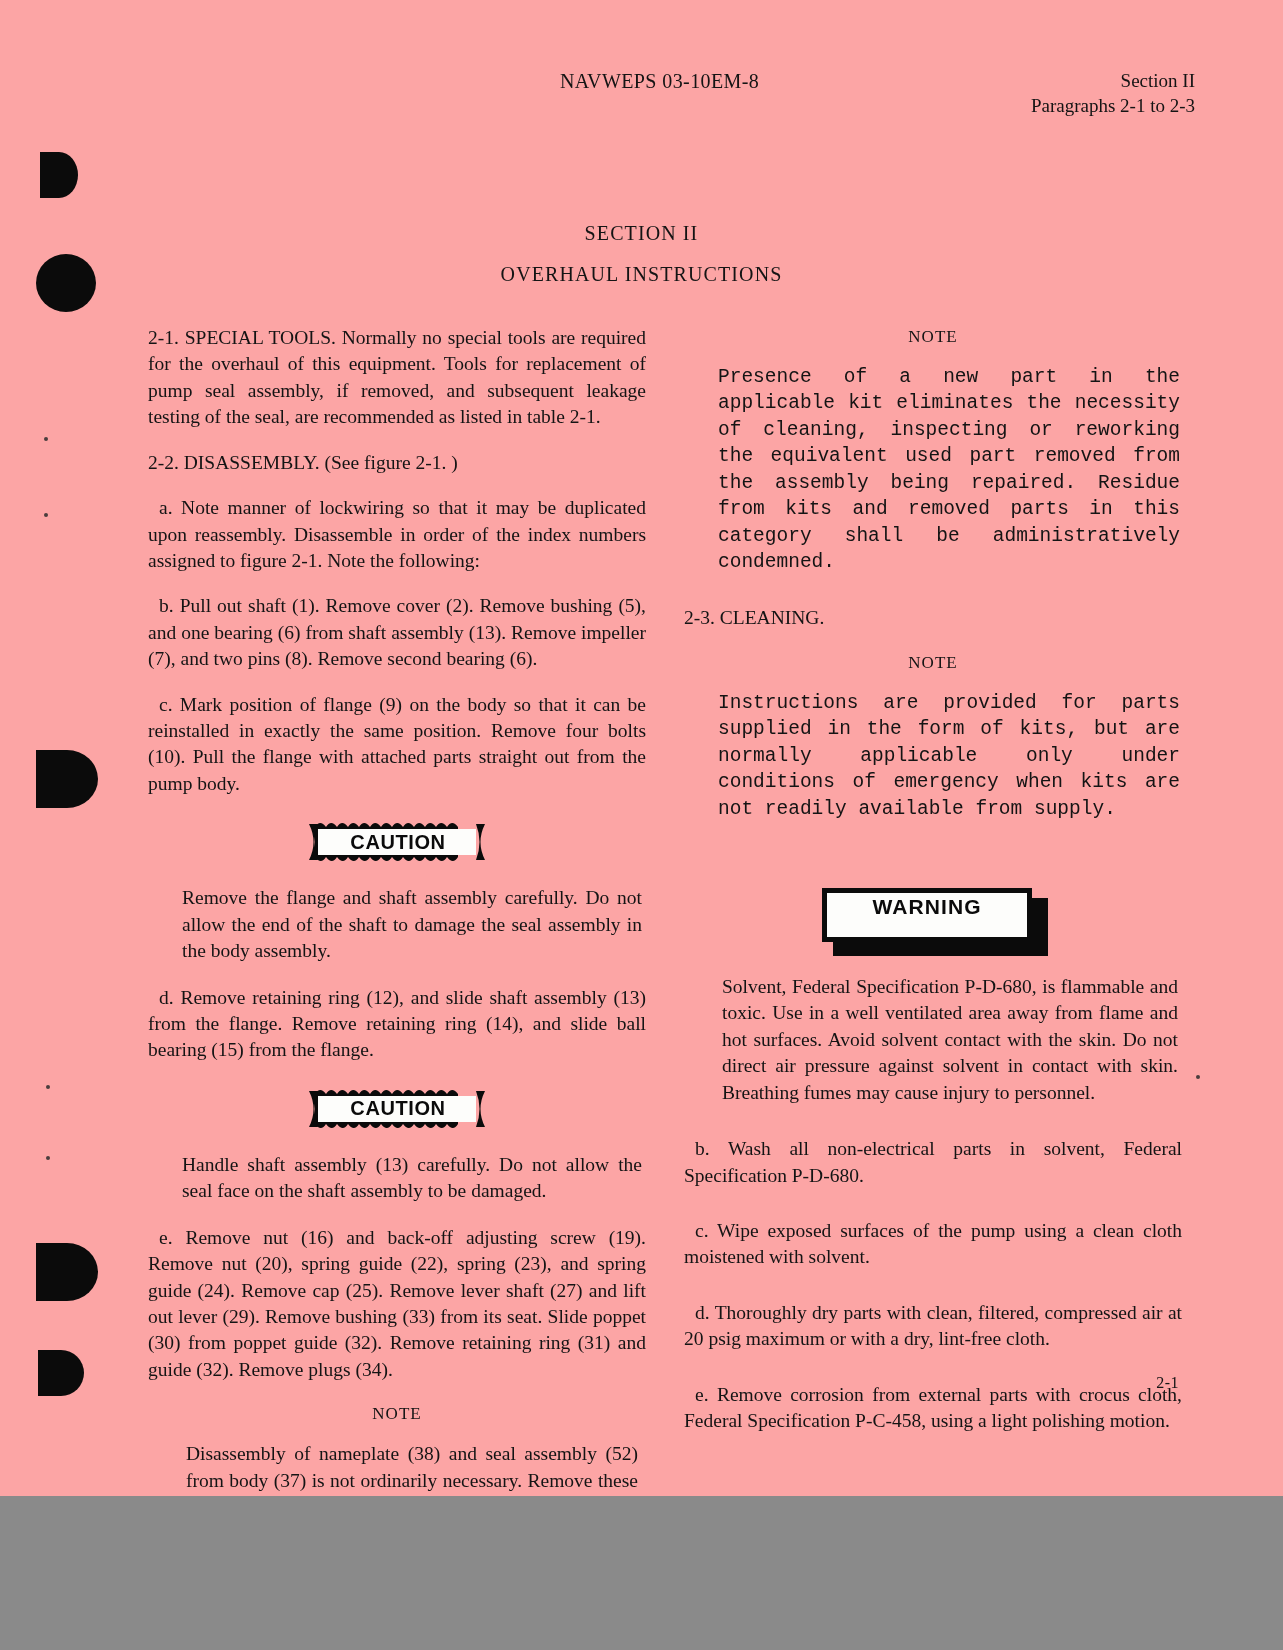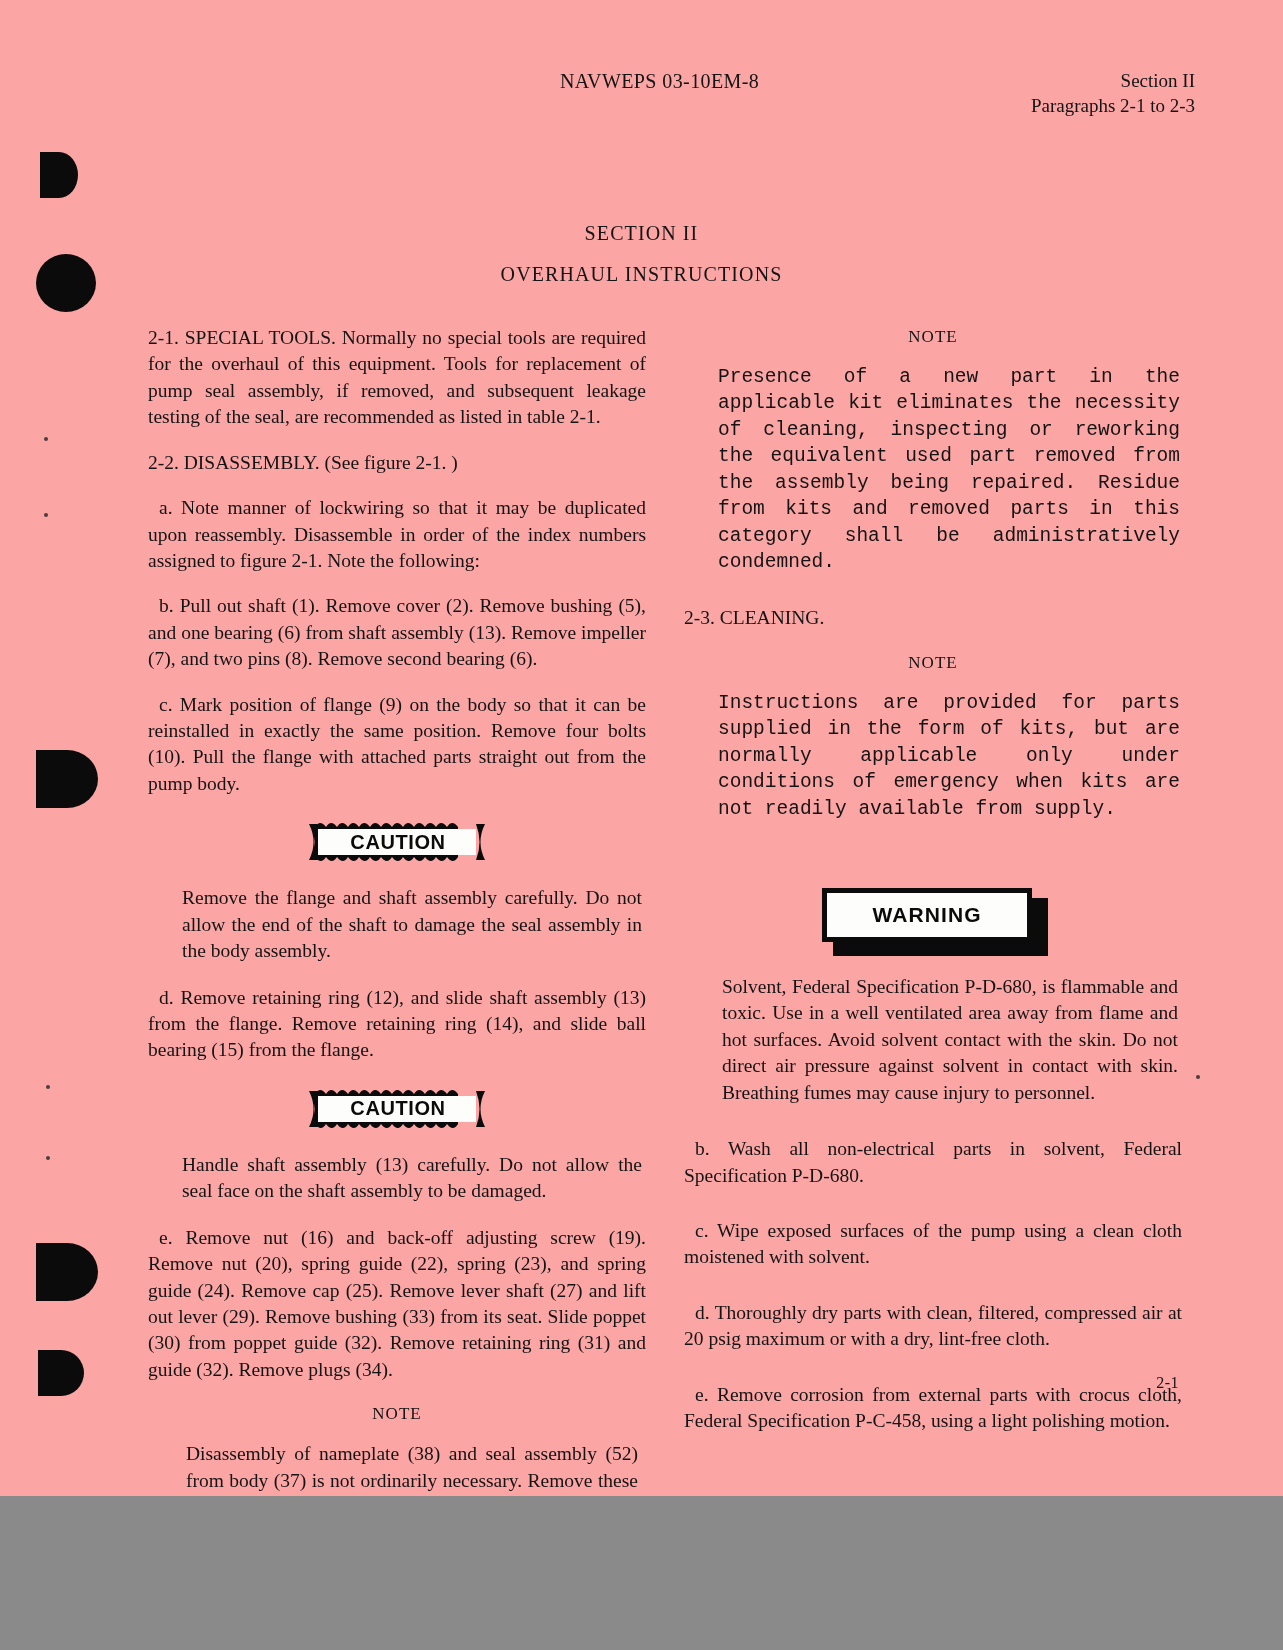--- a/index.html
+++ b/index.html
@@ -169,21 +169,20 @@
   .warning-face {
     position: absolute;
     left: 0;
     top: 0;
     width: 210px;
     height: 54px;
     background: #fdfdfb;
     border: 5px solid #0b0b0b;
     box-sizing: border-box;
     display: flex;
-    align-items: center;
     justify-content: center;
   }
   .warning-label {
     font-family: "Liberation Sans", "DejaVu Sans", sans-serif;
     font-weight: bold;
     font-size: 21px;
     letter-spacing: 1.1px;
     color: #0b0b0b;
   }
 

